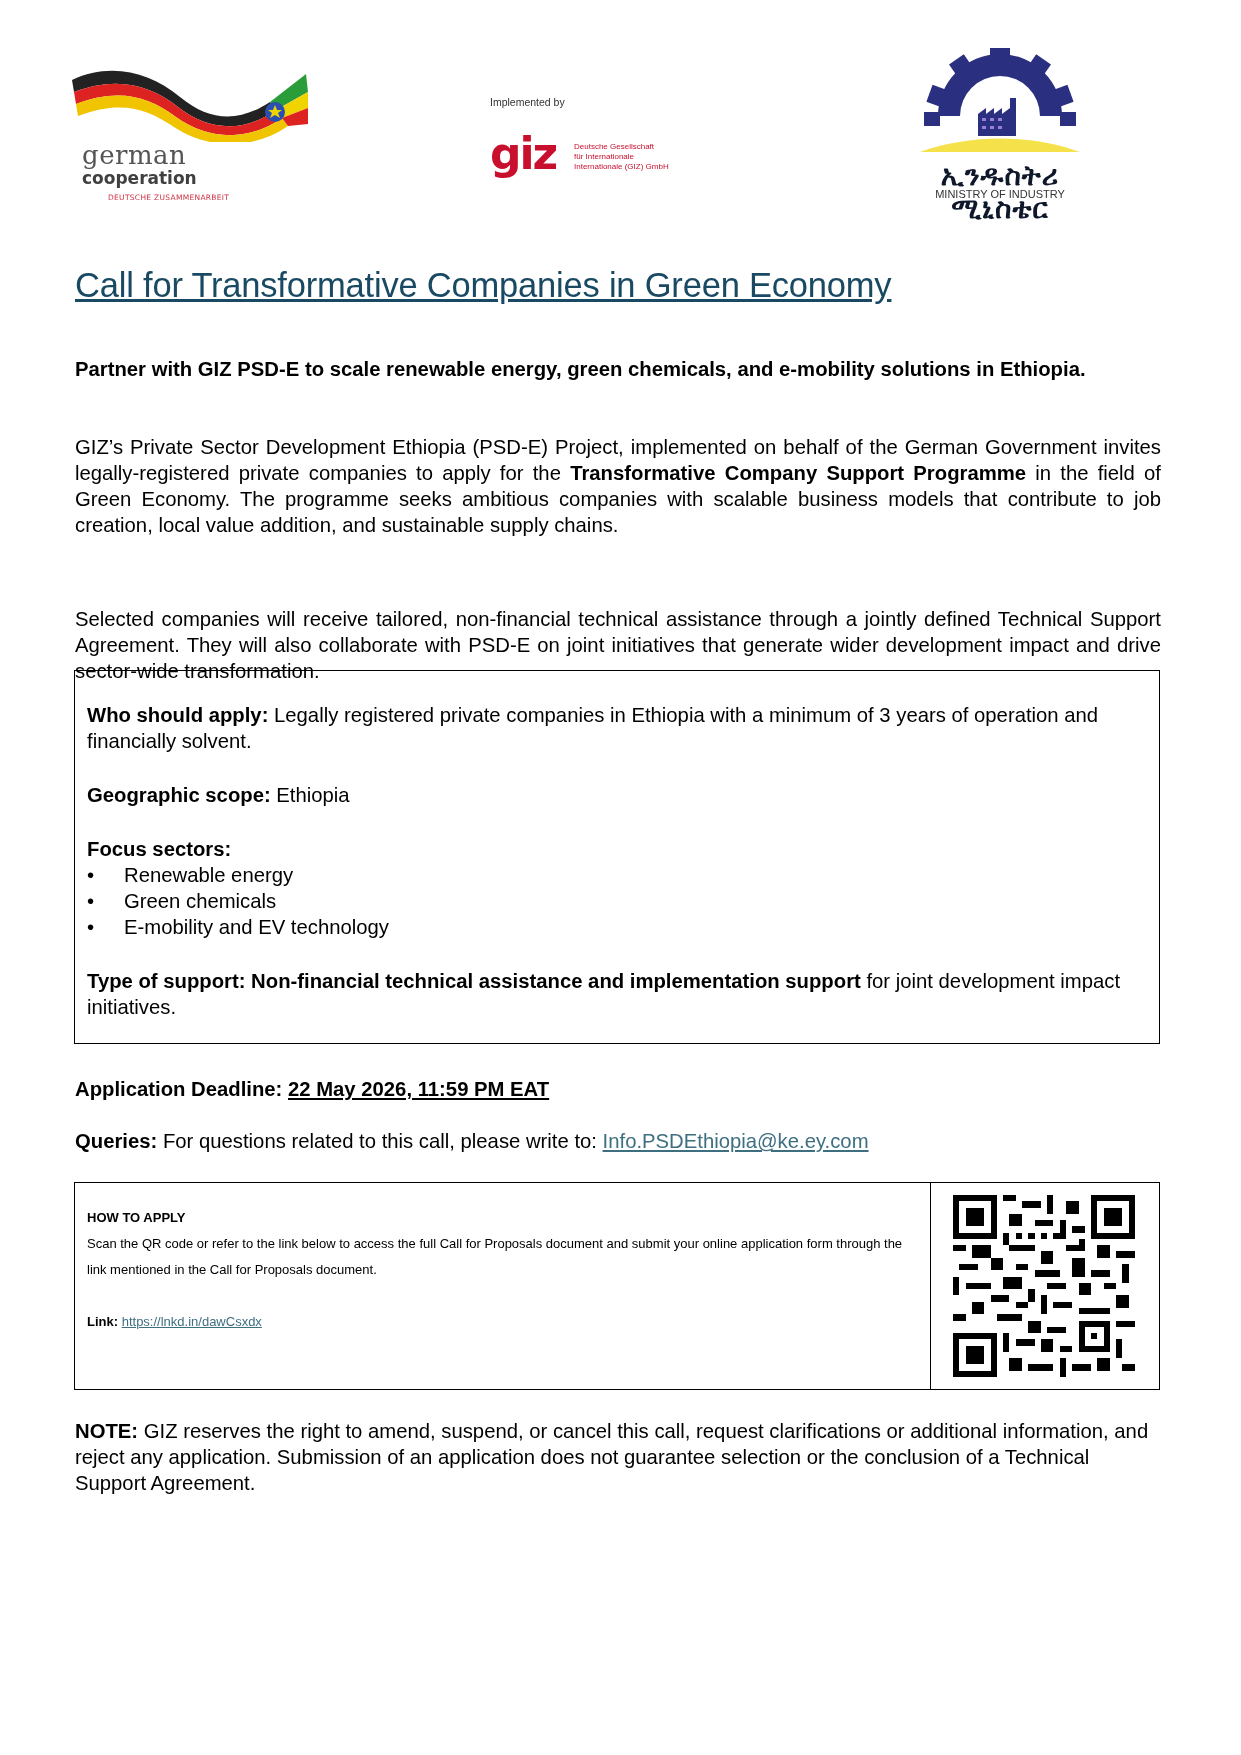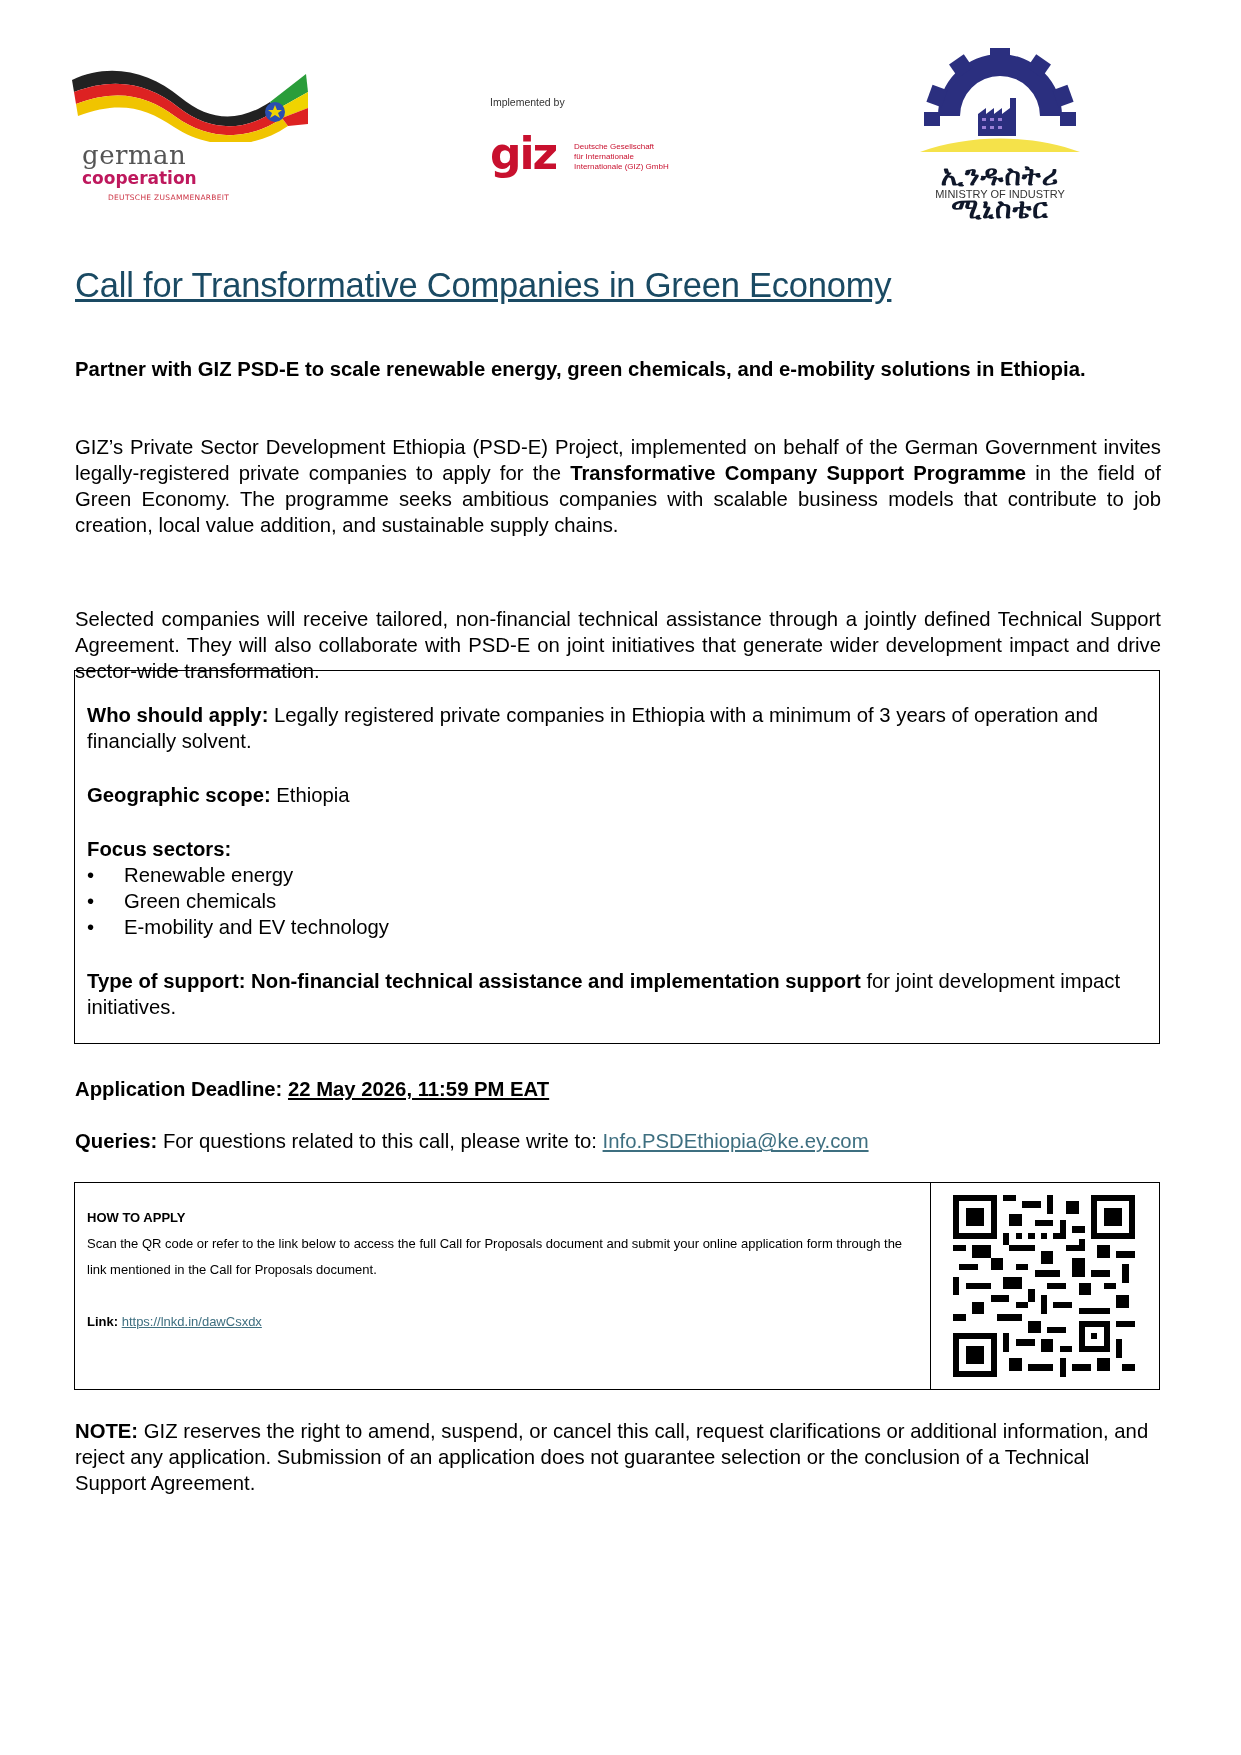--- a/index.html
+++ b/index.html
@@ -3,21 +3,21 @@
 <meta charset="utf-8">
 <style>
   html, body { margin:0; padding:0; background:#ffffff; }
   body { width:1241px; height:1755px; position:relative; overflow:hidden;
          font-family:"Liberation Sans", sans-serif; color:#000; }
   .abs { position:absolute; }
 
   
   .logo-gc { left:70px; top:62px; width:240px; height:150px; }
   .gc-german { position:absolute; left:12px; top:78px; font-family:"DejaVu Serif", serif; font-size:26px; color:#555; letter-spacing:0.5px; }
-  .gc-coop { position:absolute; left:12px; top:106px; font-family:"DejaVu Sans", sans-serif; font-size:17px; font-weight:bold; color:#be185d; }
+  .gc-coop { position:absolute; left:12px; top:106px; font-family:"DejaVu Sans", sans-serif; font-size:17px; font-weight:bold; color:#404040; }
   .gc-deutsche { position:absolute; left:14px; top:131px; font-family:"DejaVu Sans", sans-serif; font-size:7.5px; color:#cc3344; letter-spacing:0.3px;margin-left:24px; }
 
   .logo-giz { left:490px; top:96px; width:240px; height:110px; }
   .giz-impl { position:absolute; left:0; top:0; font-size:10.5px; color:#333; }
   .giz-mark { position:absolute; left:0; top:36px; font-family:"DejaVu Sans", sans-serif; font-weight:bold; font-size:44px; color:#c8102e; letter-spacing:-2px; line-height:1; }
   .giz-text { position:absolute; left:84px; top:46px; font-size:8px; line-height:10px; color:#c8102e; white-space:pre-line; }
 
   .logo-moi { left:890px; top:48px; width:220px; height:160px; }
   .moi-amh { position:absolute; left:0; width:220px; top:112px; text-align:center; font-size:28px; font-weight:bold; color:#0f172a; letter-spacing:1px; }
   .moi-en { position:absolute; left:0; width:220px; top:140px; text-align:center; font-size:11px; color:#333; }

